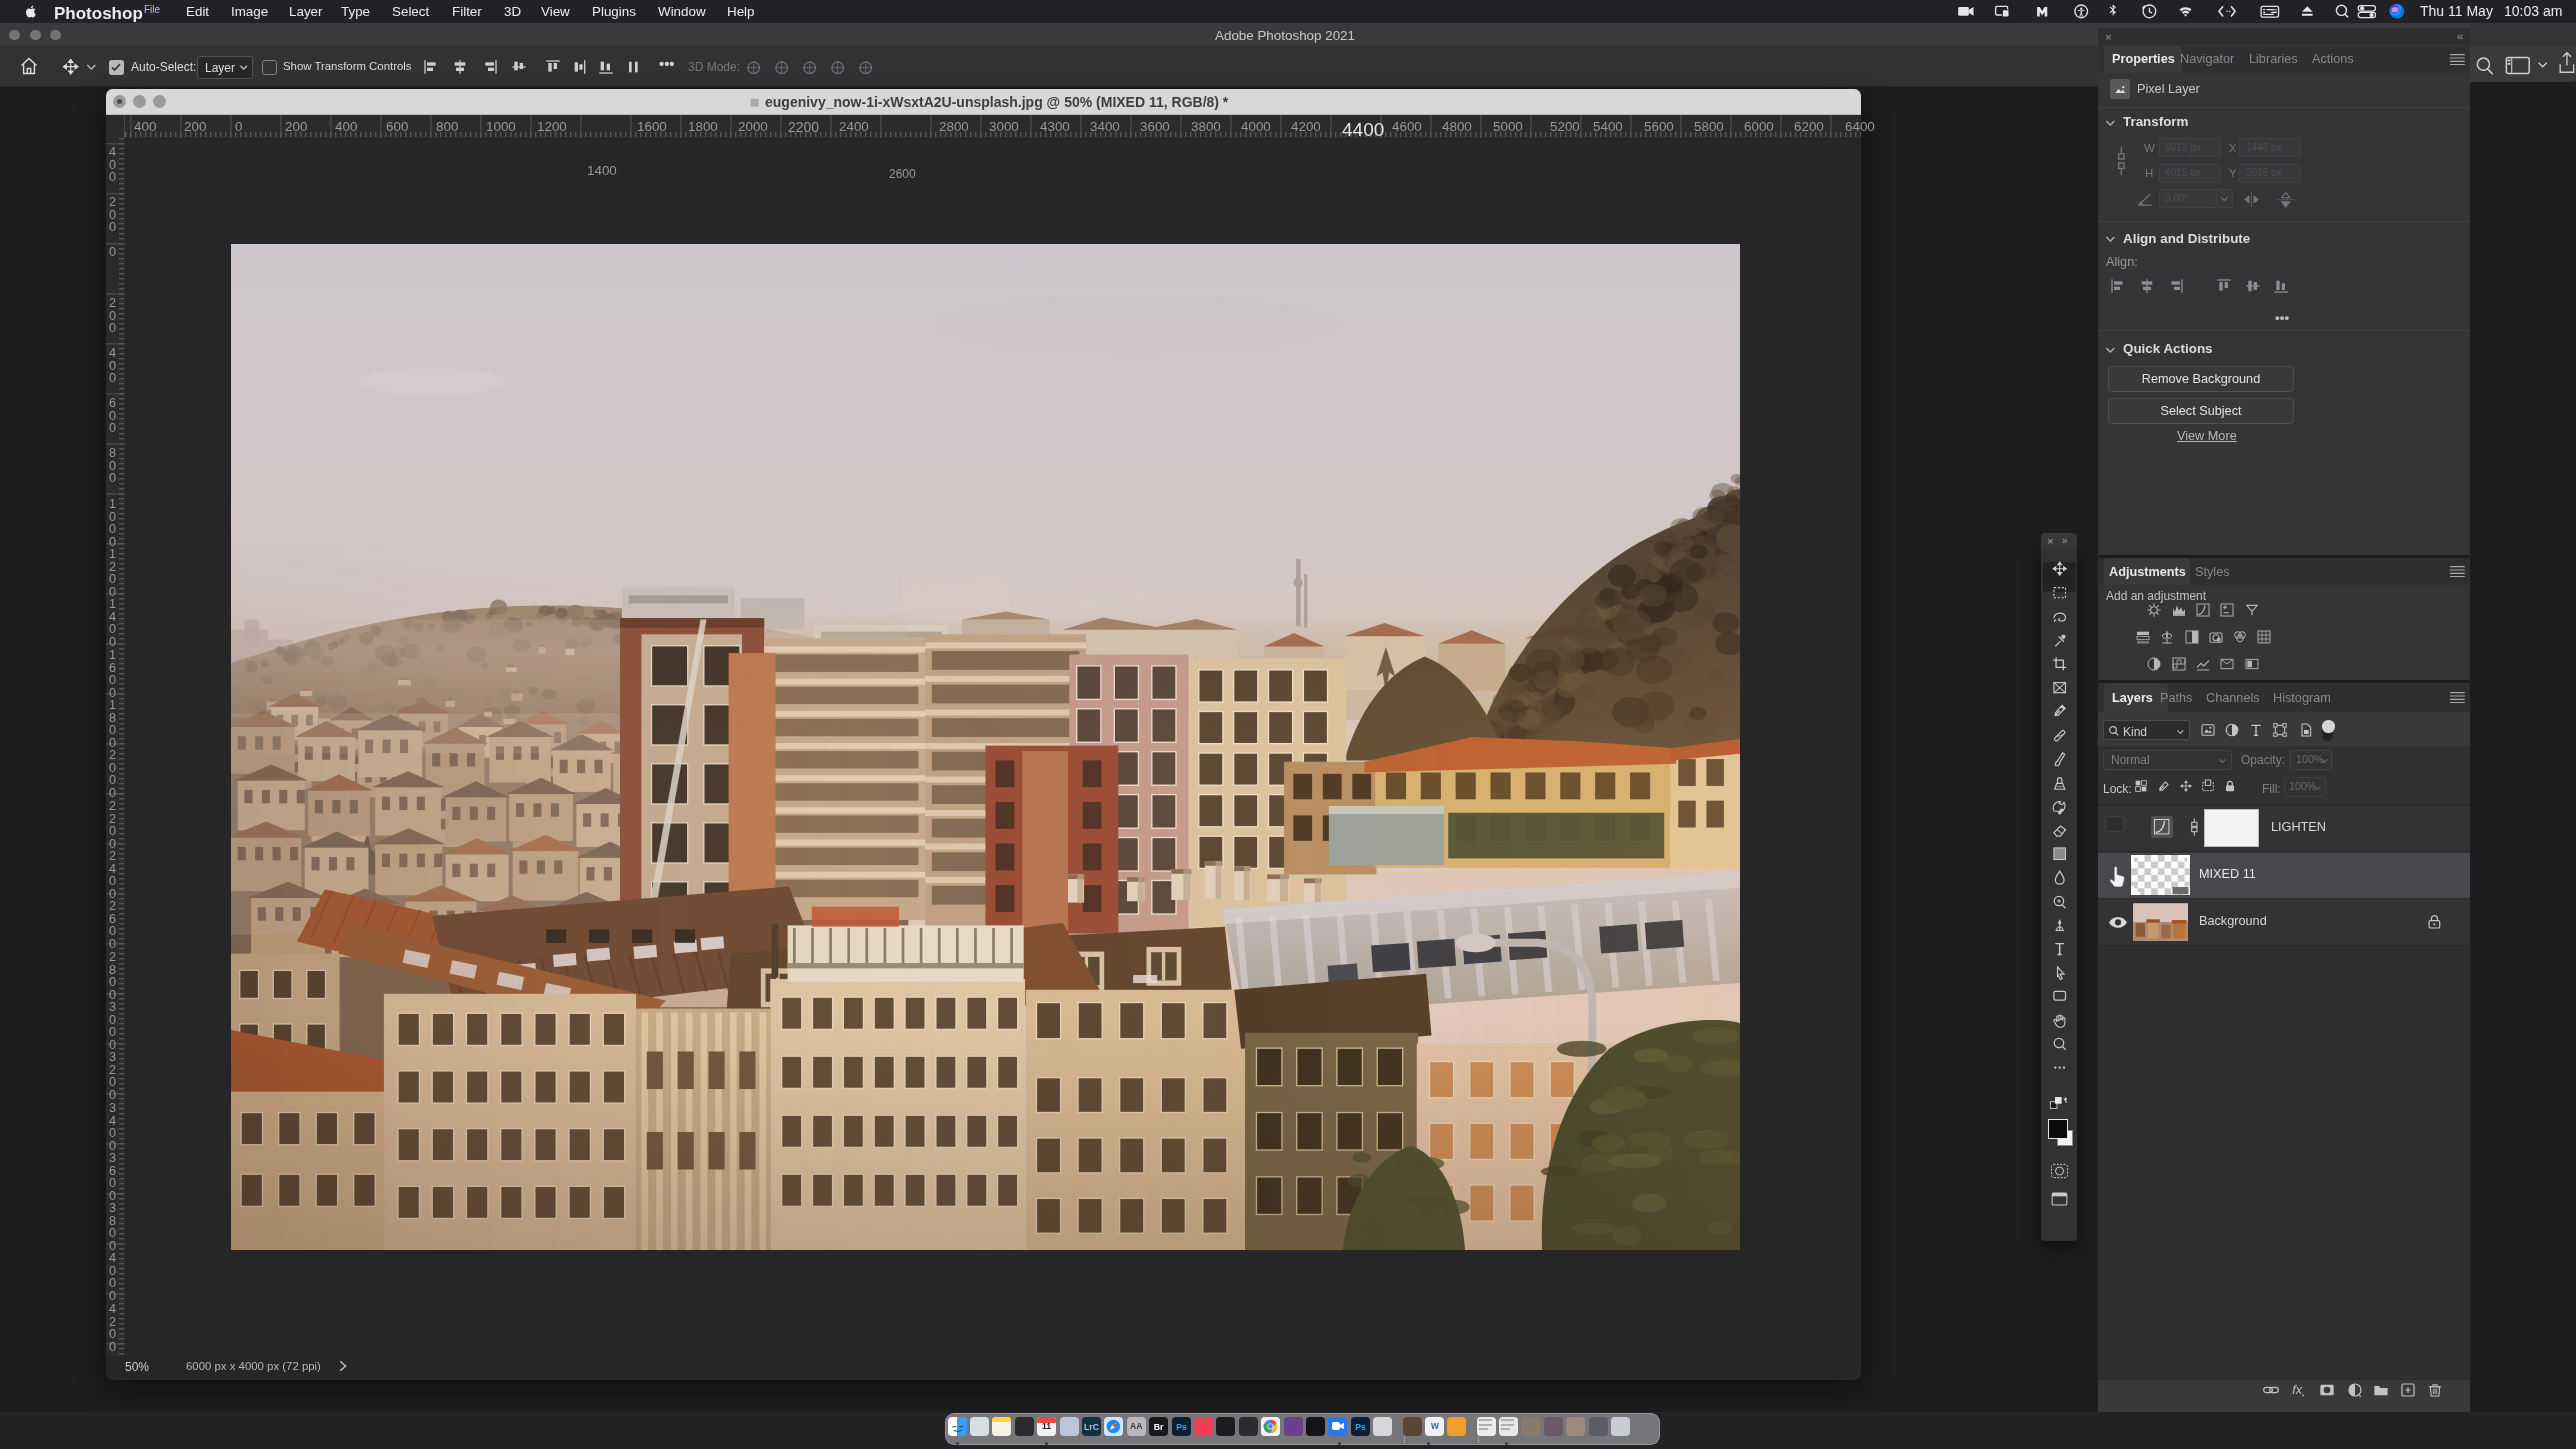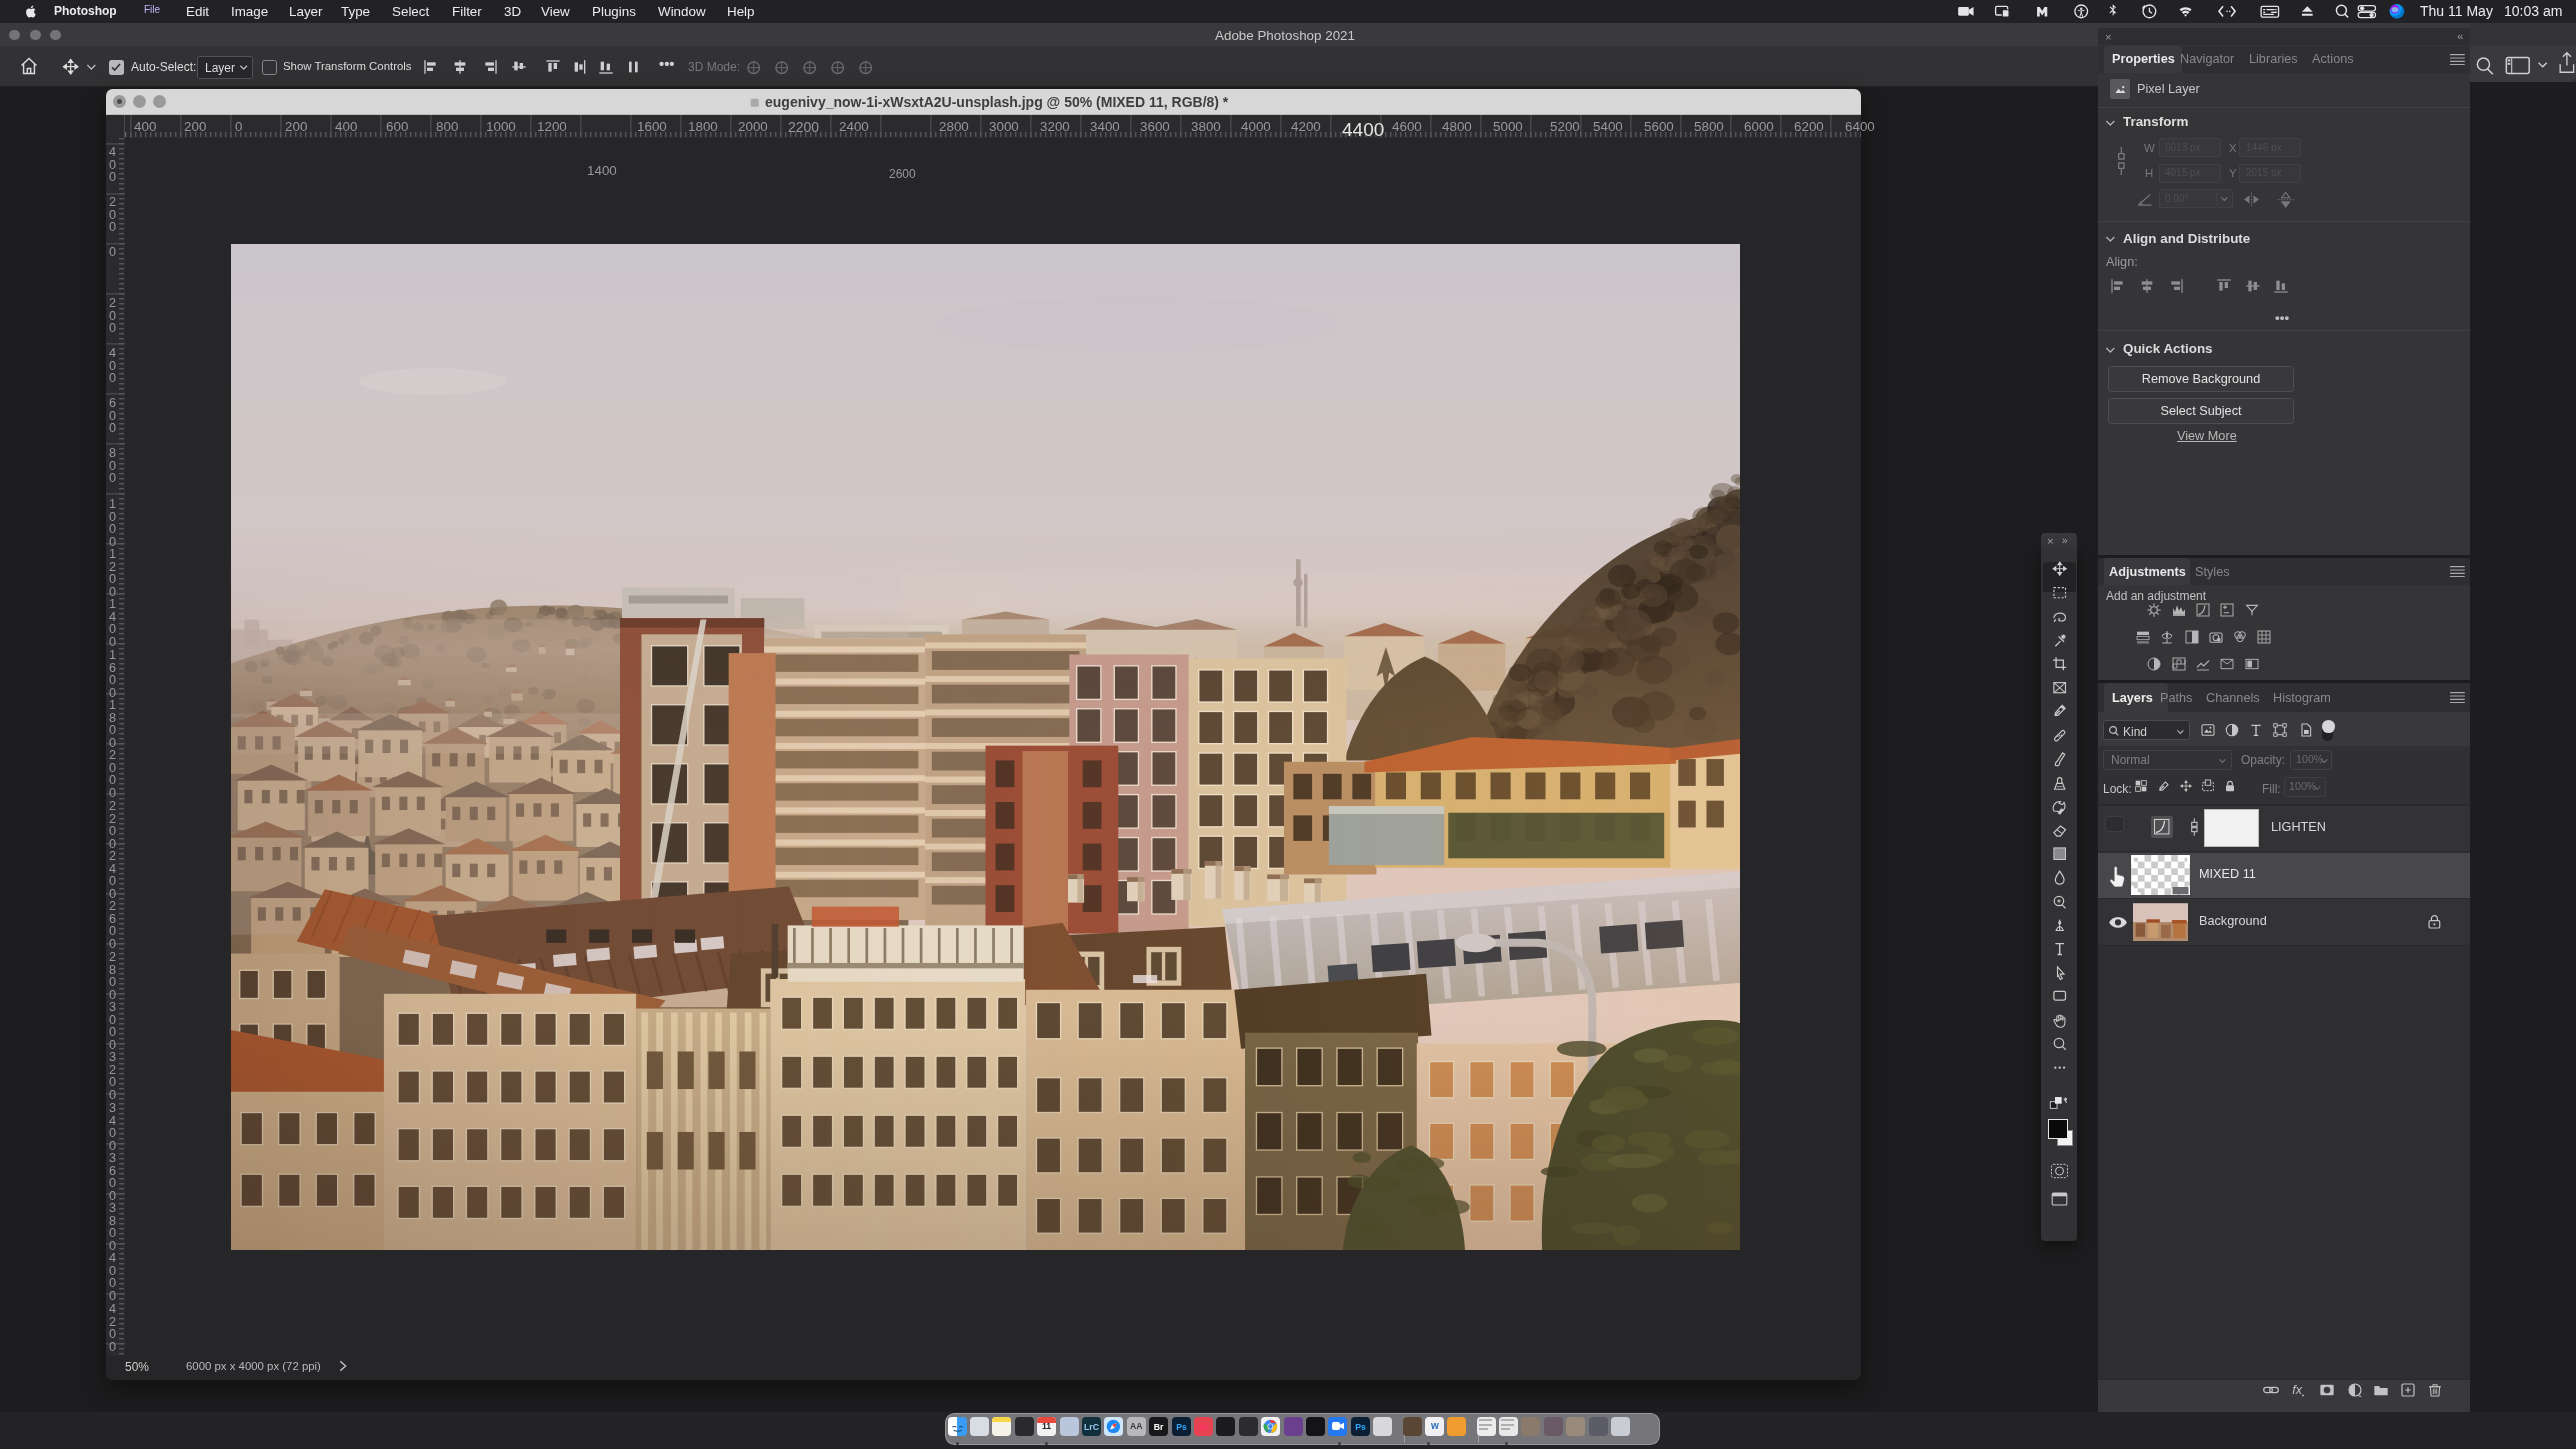--- a/index.html
+++ b/index.html
@@ -6,21 +6,21 @@
 #app{position:absolute;left:0;top:0;width:2576px;height:1449px;
   font-family:"Liberation Sans",sans-serif;-webkit-font-smoothing:antialiased}
 .abs{position:absolute}
 .txt{position:absolute;white-space:nowrap}
 </style></head><body>
 <div id="app">
 <div class="abs" style="left:0px;top:0px;width:2576px;height:23px;background:#222226"></div>
     <svg class="abs" style="left:24px;top:4px" width="14.8" height="14.8" viewBox="0 0 24 24">
       <path fill="#e8e8ea" d="M16.4 12.8c0-2.4 2-3.6 2.1-3.7-1.1-1.7-2.9-1.9-3.5-1.9-1.5-.2-2.9.9-3.7.9-.8 0-1.9-.9-3.2-.86-1.6 0-3.1 1-4 2.4-1.7 3-.4 7.3 1.2 9.7.8 1.2 1.8 2.5 3.1 2.4 1.2 0 1.7-.8 3.2-.8s1.9.8 3.2.8c1.3 0 2.2-1.2 3-2.4.9-1.4 1.3-2.7 1.3-2.8 0 0-2.6-1-2.7-3.7zM14 5.6c.7-.8 1.1-1.9 1-3-1 0-2.1.6-2.8 1.4-.6.7-1.2 1.9-1 2.9 1 .1 2.1-.5 2.8-1.3z"></path>
     </svg>
-    <div class="txt" style="left:54px;top:4px;font-size:12px;color:#ececee;font-weight:700;">Photoshop</div>
+    <div class="txt" style="left:54px;top:4px;font-size:17px;color:#ececee;font-weight:700;">Photoshop</div>
     <div class="txt" style="left:144px;top:4px;font-size:10px;color:#c4b5fd;font-weight:400;">File</div>
     <div class="txt" style="left:186px;top:4px;font-size:13.4px;color:#ececee;font-weight:400;">Edit</div>
     <div class="txt" style="left:231px;top:4px;font-size:13.4px;color:#ececee;font-weight:400;">Image</div>
     <div class="txt" style="left:289px;top:4px;font-size:13.4px;color:#ececee;font-weight:400;">Layer</div>
     <div class="txt" style="left:341px;top:4px;font-size:13.4px;color:#ececee;font-weight:400;">Type</div>
     <div class="txt" style="left:392px;top:4px;font-size:13.4px;color:#ececee;font-weight:400;">Select</div>
     <div class="txt" style="left:452px;top:4px;font-size:13.4px;color:#ececee;font-weight:400;">Filter</div>
     <div class="txt" style="left:504px;top:4px;font-size:13.4px;color:#ececee;font-weight:400;">3D</div>
     <div class="txt" style="left:541px;top:4px;font-size:13.4px;color:#ececee;font-weight:400;">View</div>
     <div class="txt" style="left:592px;top:4px;font-size:13.4px;color:#ececee;font-weight:400;">Plugins</div>
@@ -181,21 +181,21 @@
     <div class="txt" style="left:537px;top:119px;font-size:13.4px;color:#98989c;font-weight:400;">1200</div>
     <div class="txt" style="left:587px;top:119px;font-size:13.4px;color:#98989c;font-weight:400;margin-top:44px;">1400</div>
     <div class="txt" style="left:637px;top:119px;font-size:13.4px;color:#98989c;font-weight:400;">1600</div>
     <div class="txt" style="left:688px;top:119px;font-size:13.4px;color:#98989c;font-weight:400;">1800</div>
     <div class="txt" style="left:738px;top:119px;font-size:13.4px;color:#98989c;font-weight:400;">2000</div>
     <div class="txt" style="left:788px;top:119px;font-size:14px;color:#98989c;font-weight:400;">2200</div>
     <div class="txt" style="left:839px;top:119px;font-size:13.4px;color:#98989c;font-weight:400;">2400</div>
     <div class="txt" style="left:889px;top:119px;font-size:12px;color:#98989c;font-weight:400;margin-top:48px;">2600</div>
     <div class="txt" style="left:939px;top:119px;font-size:13.4px;color:#98989c;font-weight:400;">2800</div>
     <div class="txt" style="left:989px;top:119px;font-size:13.4px;color:#98989c;font-weight:400;">3000</div>
-    <div class="txt" style="left:1040px;top:119px;font-size:13.4px;color:#98989c;font-weight:400;">3200</div>
+    <div class="txt" style="left:1040px;top:119px;font-size:13.4px;color:#98989c;font-weight:400;">4300</div>
     <div class="txt" style="left:1090px;top:119px;font-size:13.4px;color:#98989c;font-weight:400;">3400</div>
     <div class="txt" style="left:1140px;top:119px;font-size:13.4px;color:#98989c;font-weight:400;">3600</div>
     <div class="txt" style="left:1191px;top:119px;font-size:13.4px;color:#98989c;font-weight:400;">3800</div>
     <div class="txt" style="left:1241px;top:119px;font-size:13.4px;color:#98989c;font-weight:400;">4000</div>
     <div class="txt" style="left:1291px;top:119px;font-size:13.4px;color:#98989c;font-weight:400;">4200</div>
     <div class="txt" style="left:1342px;top:119px;font-size:19px;color:#e5e5e5;font-weight:400;">4400</div>
     <div class="txt" style="left:1392px;top:119px;font-size:13.4px;color:#98989c;font-weight:400;">4600</div>
     <div class="txt" style="left:1442px;top:119px;font-size:13.4px;color:#98989c;font-weight:400;">4800</div>
     <div class="txt" style="left:1493px;top:119px;font-size:13.4px;color:#98989c;font-weight:400;">5000</div>
     <div class="txt" style="left:1543px;top:119px;font-size:13.4px;color:#98989c;font-weight:400;margin-left:7px;">5200</div>

